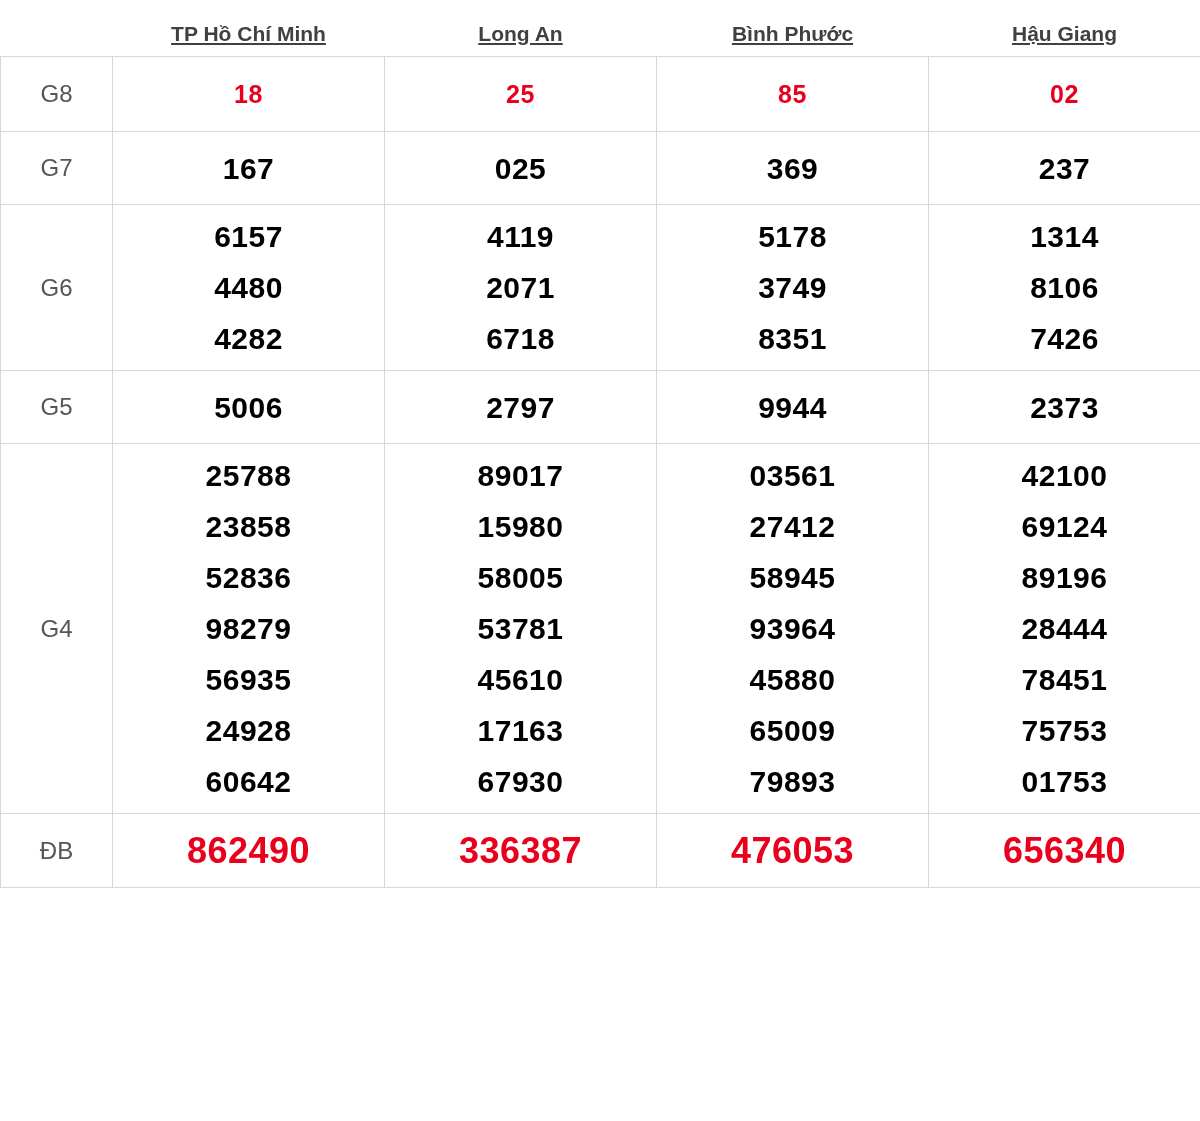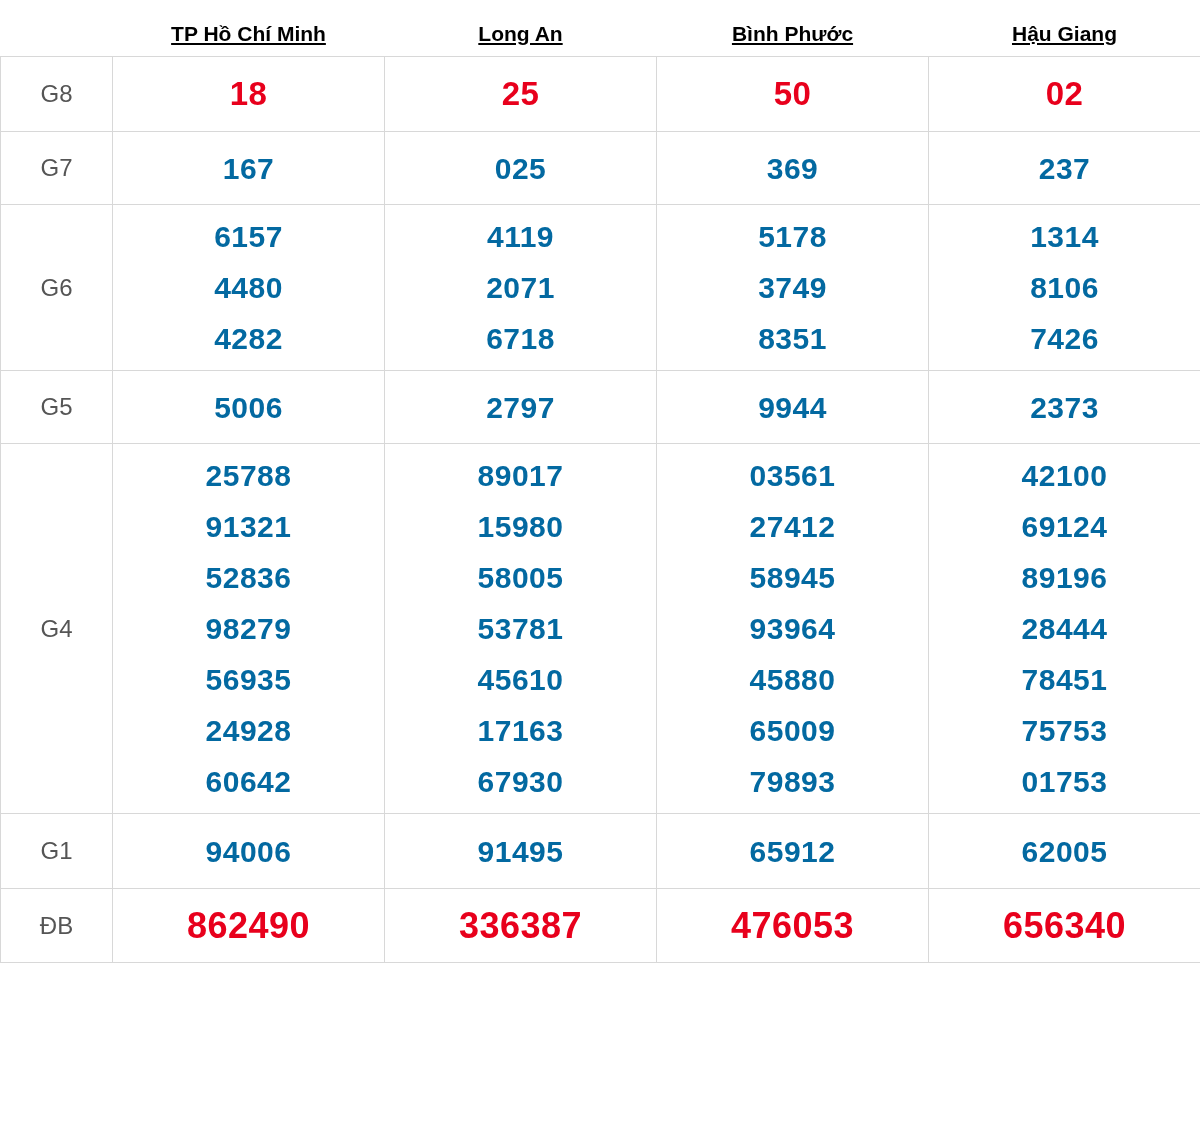--- a/index.html
+++ b/index.html
@@ -27,42 +27,42 @@
     padding: 0 0 10px 0;
     text-align: center;
     vertical-align: bottom;
     font-size: 21px;
     font-weight: bold;
     color: #1a1ae0;
     height: 46px;
   }
   thead th.corner { border: none; }
   thead th a {
-    color: #000000;
+    color: #404040;
   }
 
   tbody td {
     border: 1px solid #d8d8d8;
     text-align: center;
     vertical-align: middle;
     font-size: 30px;
     font-weight: bold;
-    color: #0369a1;
+    color: #000000;
     padding: 6px 0;
     letter-spacing: 0.5px;
   }
   tbody td.label {
     font-size: 24px;
     font-weight: normal;
     color: #555555;
     letter-spacing: 0;
   }
   tbody td.red {
     color: #e8001c;
-    font-size: 33px;
+    font-size: 25px;
   }
   tbody td.db {
     color: #e8001c;
     font-size: 36px;
   }
   .num-line {
     display: block;
     line-height: 1.70;
   }
   tr.g8 td { height: 62px; }
@@ -102,21 +102,21 @@
   <tbody id="results-body">
       <tr class="g8">
         <td class="label">G8</td>
         <td class="red">
           <span class="num-line">18</span>
         </td>
         <td class="red">
           <span class="num-line">25</span>
         </td>
         <td class="red">
-          <span class="num-line">50</span>
+          <span class="num-line">85</span>
         </td>
         <td class="red">
           <span class="num-line">02</span>
         </td>
       </tr>
       <tr class="g7">
         <td class="label">G7</td>
         <td>
           <span class="num-line">167</span>
         </td>
@@ -165,21 +165,21 @@
           <span class="num-line">9944</span>
         </td>
         <td>
           <span class="num-line">2373</span>
         </td>
       </tr>
       <tr class="g4">
         <td class="label">G4</td>
         <td>
           <span class="num-line">25788</span>
-          <span class="num-line">91321</span>
+          <span class="num-line">23858</span>
           <span class="num-line">52836</span>
           <span class="num-line">98279</span>
           <span class="num-line">56935</span>
           <span class="num-line">24928</span>
           <span class="num-line">60642</span>
         </td>
         <td>
           <span class="num-line">89017</span>
           <span class="num-line">15980</span>
           <span class="num-line">58005</span>
@@ -200,35 +200,20 @@
         <td>
           <span class="num-line">42100</span>
           <span class="num-line">69124</span>
           <span class="num-line">89196</span>
           <span class="num-line">28444</span>
           <span class="num-line">78451</span>
           <span class="num-line">75753</span>
           <span class="num-line">01753</span>
         </td>
       </tr>
-      <tr class="g1">
-        <td class="label">G1</td>
-        <td>
-          <span class="num-line">94006</span>
-        </td>
-        <td>
-          <span class="num-line">91495</span>
-        </td>
-        <td>
-          <span class="num-line">65912</span>
-        </td>
-        <td>
-          <span class="num-line">62005</span>
-        </td>
-      </tr>
       <tr class="b">
         <td class="label">ĐB</td>
         <td class="db">
           <span class="num-line">862490</span>
         </td>
         <td class="db">
           <span class="num-line">336387</span>
         </td>
         <td class="db">
           <span class="num-line">476053</span>

